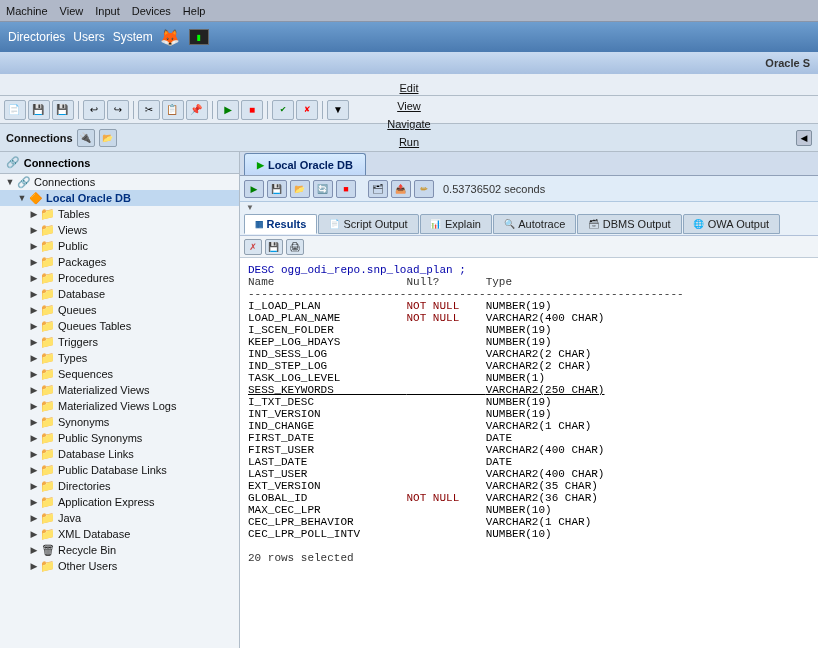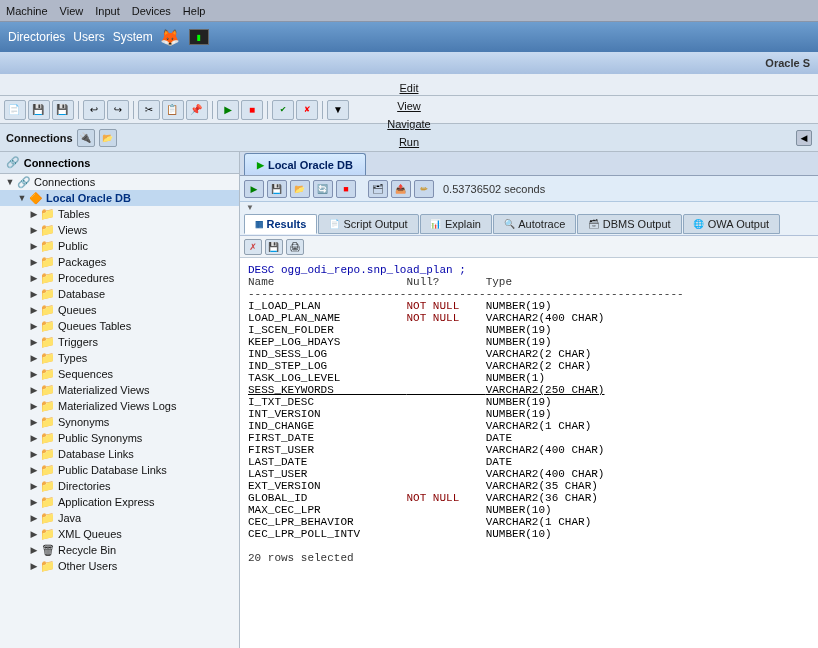--- a/index.html
+++ b/index.html
@@ -250,21 +250,21 @@
       <span class="label">Application Express</span>
     </div>
     <div class="tree-item" style="padding-left:28px;">
       <span class="expander">▶</span>
       <span class="icon folder-icon">📁</span>
       <span class="label">Java</span>
     </div>
     <div class="tree-item" style="padding-left:28px;">
       <span class="expander">▶</span>
       <span class="icon folder-icon">📁</span>
-      <span class="label">XML Queues</span>
+      <span class="label">XML Database</span>
     </div>
     <div class="tree-item" style="padding-left:28px;">
       <span class="expander">▶</span>
       <span class="icon">🗑</span>
       <span class="label">Recycle Bin</span>
     </div>
     <div class="tree-item" style="padding-left:28px;">
       <span class="expander">▶</span>
       <span class="icon folder-icon">📁</span>
       <span class="label">Other Users</span>

